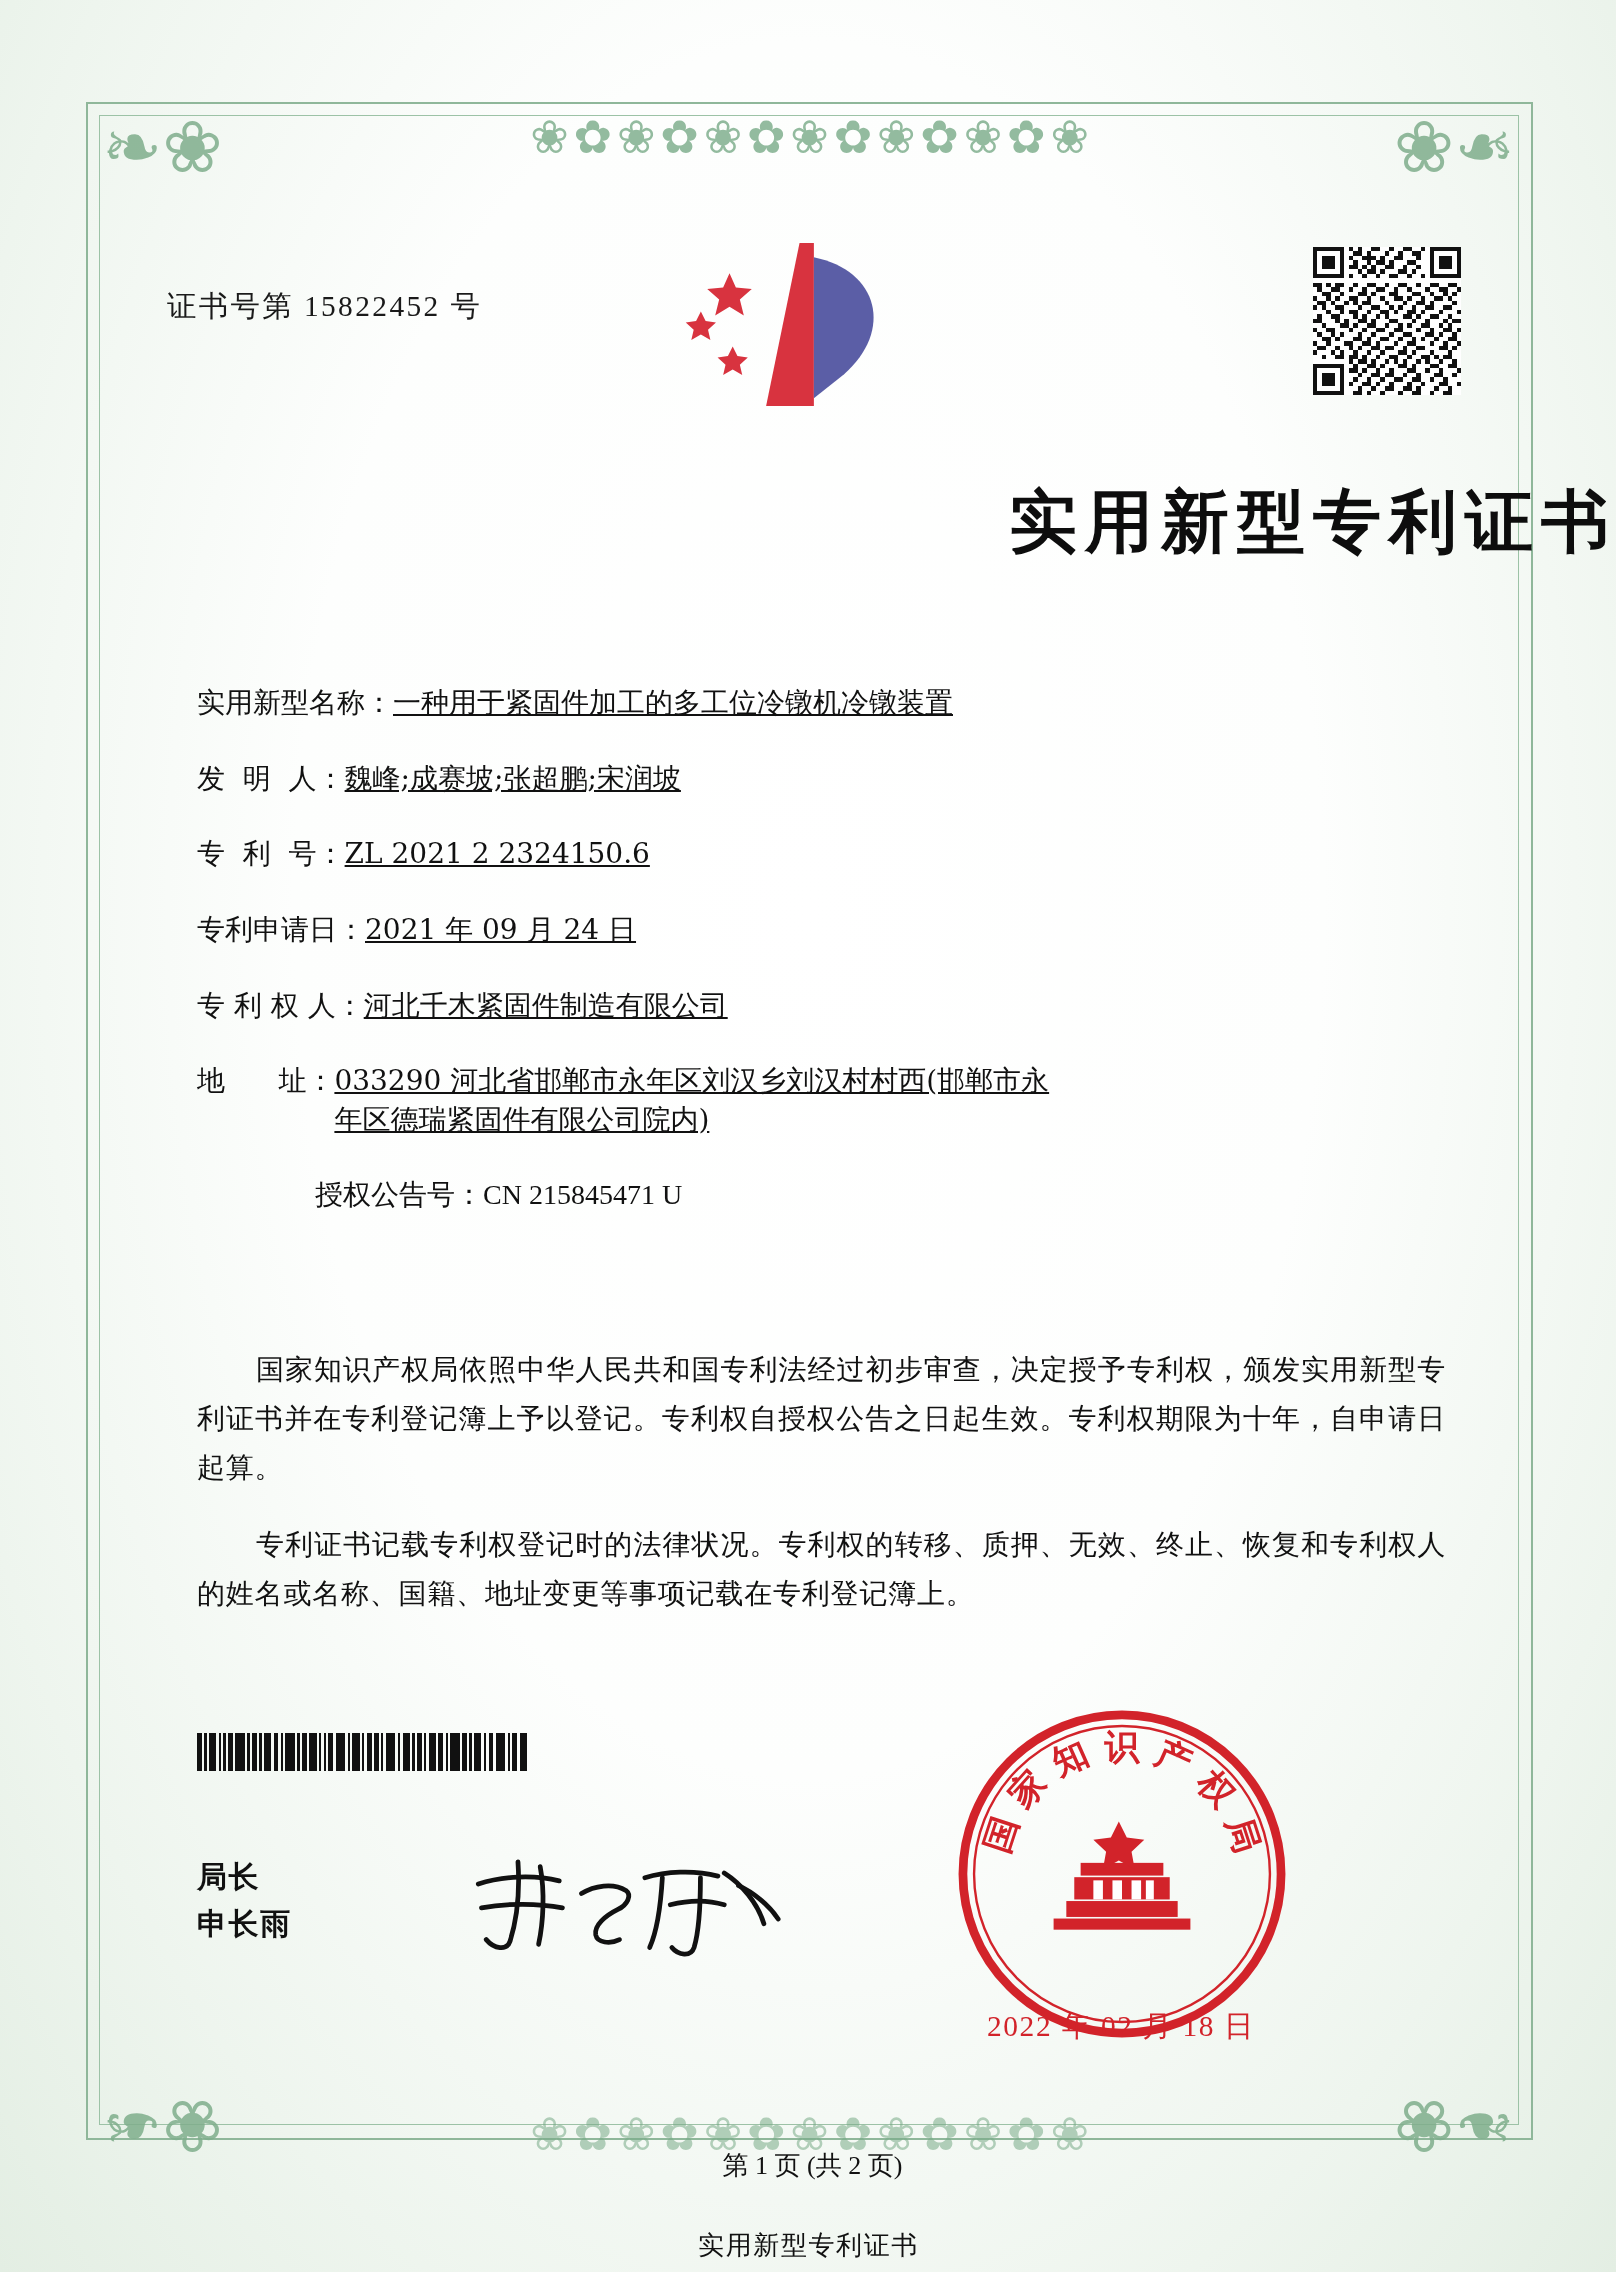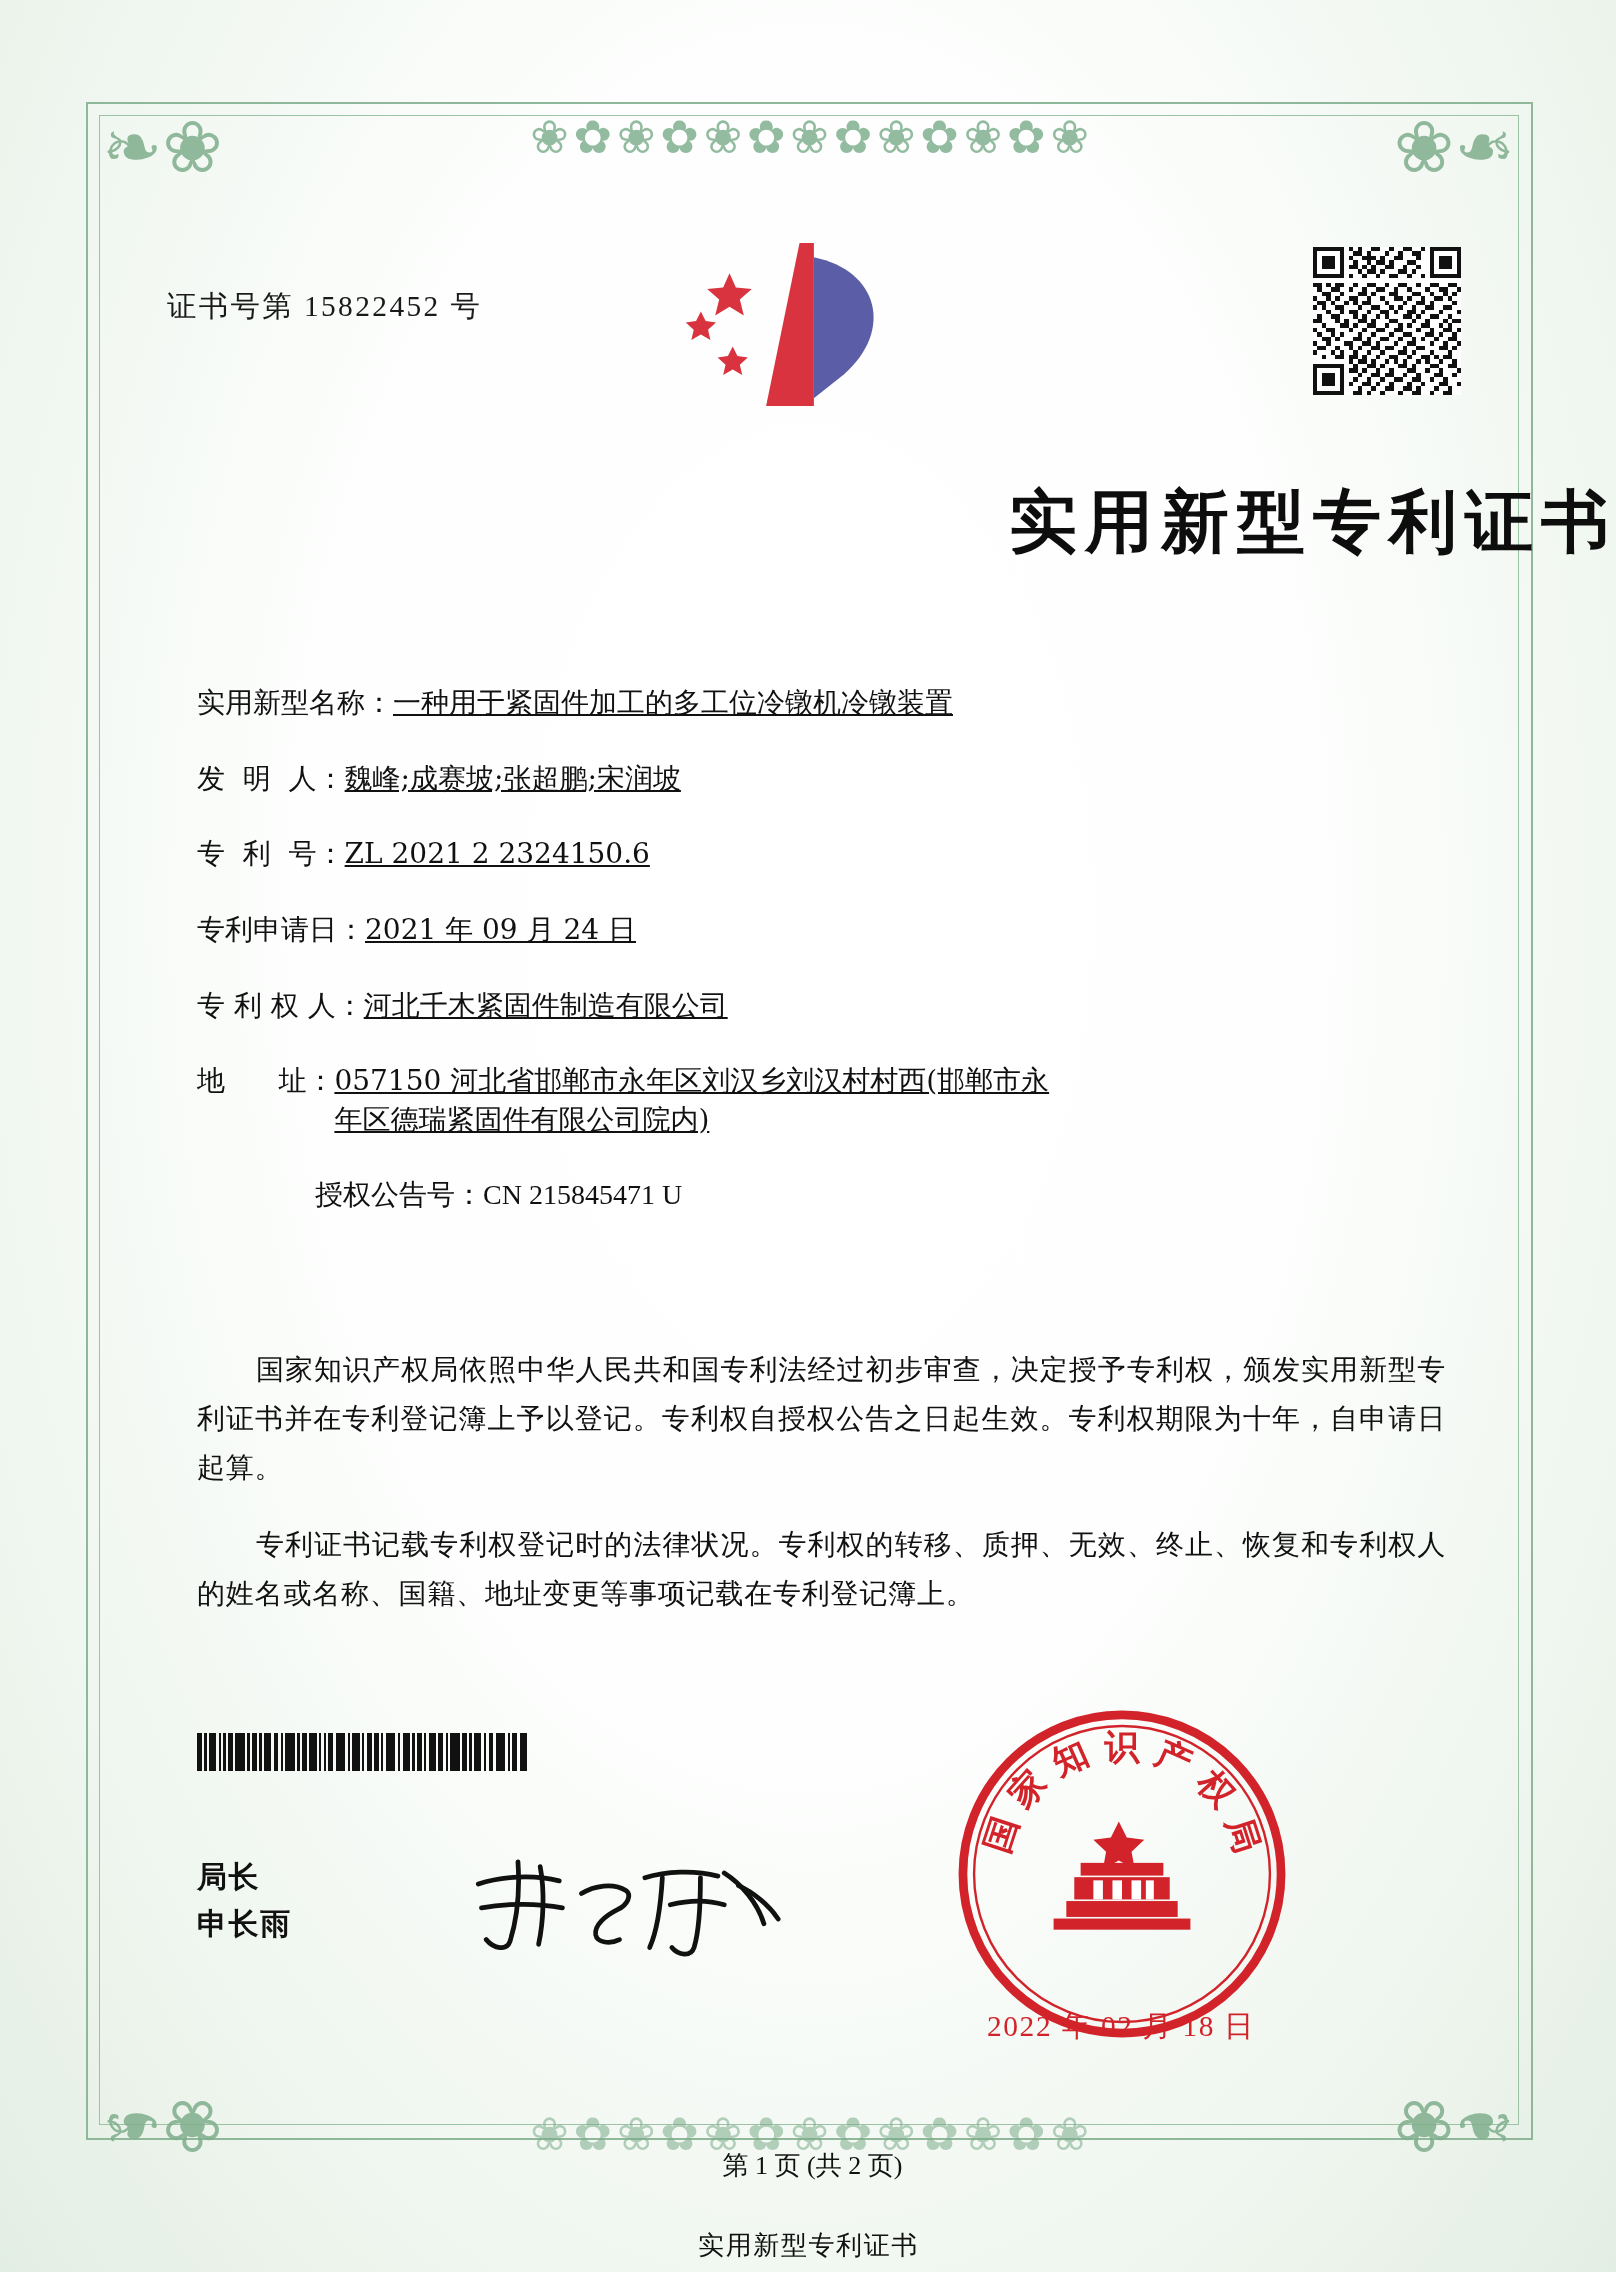--- a/index.html
+++ b/index.html
@@ -616,21 +616,21 @@
     <div class="field-row">
       <span class="field-label">专 利 权 人</span>
       <span class="field-sep">：</span>
       <span class="field-value">河北千木紧固件制造有限公司</span>
     </div>
 
     <div class="field-row">
       <span class="field-label">地      址</span>
       <span class="field-sep">：</span>
       <span class="field-value">
-        <span>057150 河北省邯郸市永年区刘汉乡刘汉村村西(邯郸市永</span>
+        <span>033290 河北省邯郸市永年区刘汉乡刘汉村村西(邯郸市永</span>
         <span class="cont">年区德瑞紧固件有限公司院内)</span>
       </span>
     </div>
 
     <div class="row-two-col">
       <div class="col2">
         <span>授权公告号</span><span>：</span><span>CN 215845471 U</span>
       </div>
     </div>
 

